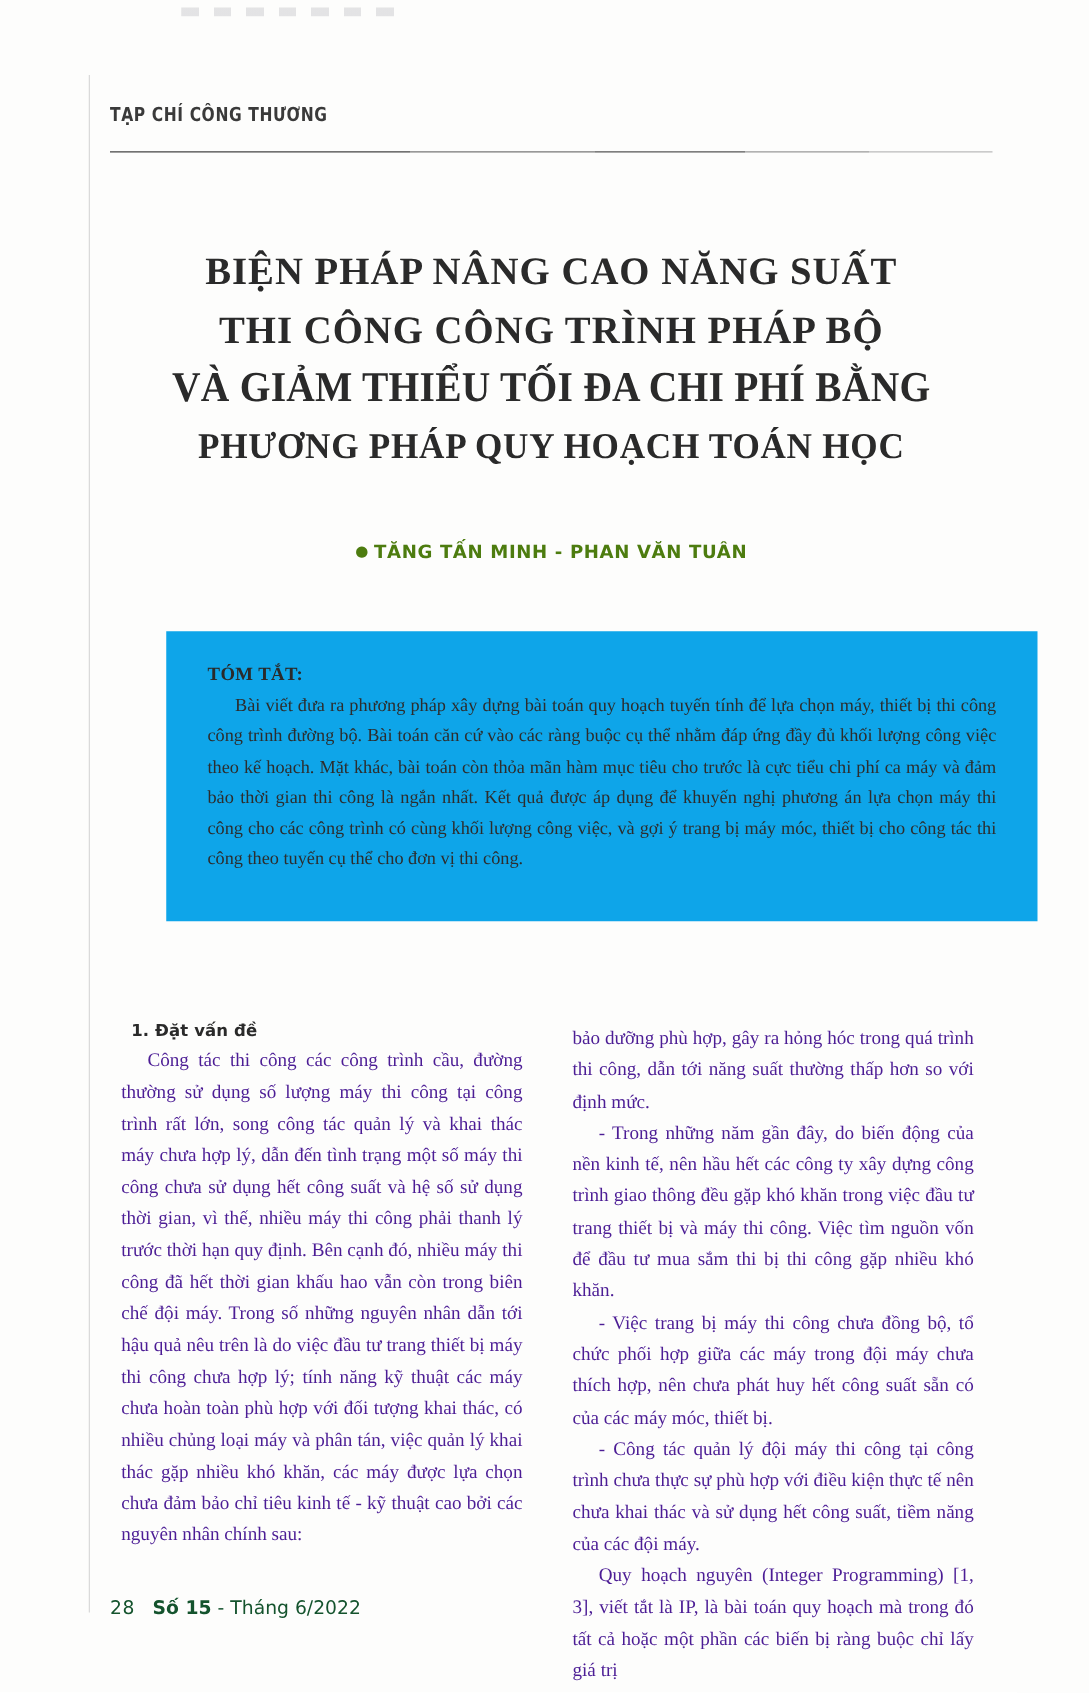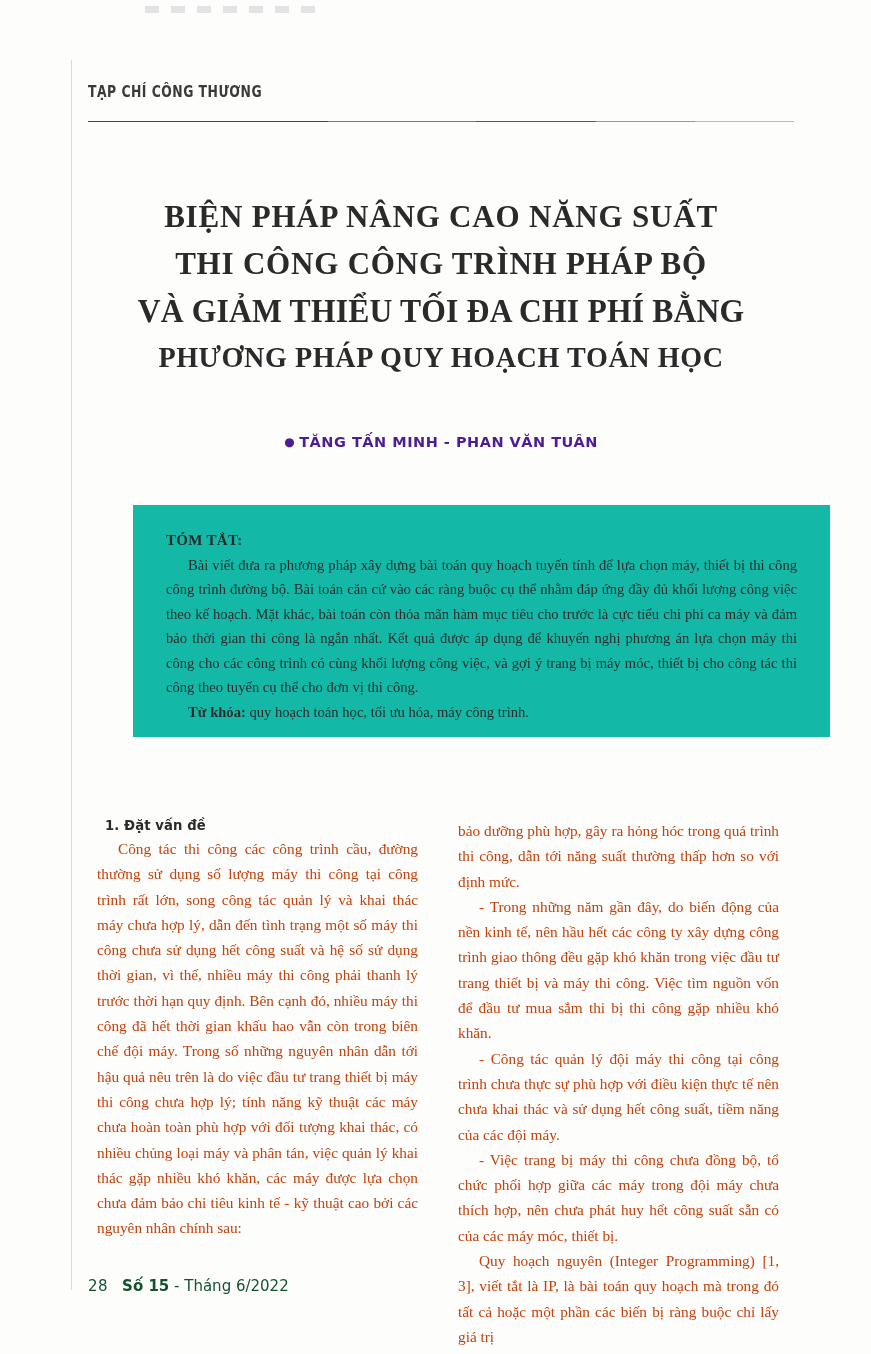--- a/index.html
+++ b/index.html
@@ -118,37 +118,37 @@
   .authors {
     position: absolute;
     top: 434px;
     left: 88px;
     width: 706px;
     text-align: center;
     font-family: "DejaVu Sans", sans-serif;
     font-weight: 600;
     font-size: 14.5px;
     letter-spacing: 0.5px;
-    color: #4c1d95;
+    color: #4d7c0f;
     white-space: nowrap;
   }
   .authors .bullet {
     font-size: 12px;
     vertical-align: 1.5px;
     margin-right: 4px;
   }
 
   
   .abstract-box {
     position: absolute;
     top: 505px;
     left: 133px;
     width: 697px;
     height: 232px;
-    background: #14b8a6;
+    background: #0ea5e9;
   }
   .abstract-inner {
     padding: 27px 33px 0 33px;
   }
   .abstract-heading {
     font-family: "Liberation Serif", serif;
     font-weight: 700;
     font-size: 15px;
     letter-spacing: 0.3px;
     color: #2a2a2a;
@@ -190,21 +190,21 @@
     color: #2a2a2a;
     margin: 0 0 3px 8px;
     letter-spacing: 0.1px;
   }
   .para {
     font-family: "Liberation Serif", serif;
     font-size: 15.3px;
     line-height: 25.3px;
     text-align: justify;
     text-indent: 21px;
-    color: #c2410c;
+    color: #4c1d95;
     margin: 0;
     -webkit-hyphens: none;
     hyphens: none;
   }
 
   
   .footer {
     position: absolute;
     top: 1277px;
     left: 88px;
@@ -236,34 +236,33 @@
   </div>
 
   <div class="authors">
     <span class="bullet">●</span><span>TĂNG TẤN MINH - PHAN VĂN TUÂN</span>
   </div>
 
   <div class="abstract-box">
     <div class="abstract-inner">
       <div class="abstract-heading">TÓM TẮT:</div>
       <div class="abstract-body">Bài viết đưa ra phương pháp xây dựng bài toán quy hoạch tuyến tính để lựa chọn máy, thiết bị thi công công trình đường bộ. Bài toán căn cứ vào các ràng buộc cụ thể nhằm đáp ứng đầy đủ khối lượng công việc theo kế hoạch. Mặt khác, bài toán còn thỏa mãn hàm mục tiêu cho trước là cực tiểu chi phí ca máy và đảm bảo thời gian thi công là ngắn nhất. Kết quả được áp dụng để khuyến nghị phương án lựa chọn máy thi công cho các công trình có cùng khối lượng công việc, và gợi ý trang bị máy móc, thiết bị cho công tác thi công theo tuyến cụ thể cho đơn vị thi công.</div>
-      <div class="abstract-keywords"><b>Từ khóa:</b> <span>quy hoạch toán học, tối ưu hóa, máy công trình.</span></div>
     </div>
   </div>
 
   <div class="columns">
     <div class="col">
       <div class="section-heading">1. Đặt vấn đề</div>
       <p class="para">Công tác thi công các công trình cầu, đường thường sử dụng số lượng máy thi công tại công trình rất lớn, song công tác quản lý và khai thác máy chưa hợp lý, dẫn đến tình trạng một số máy thi công chưa sử dụng hết công suất và hệ số sử dụng thời gian, vì thế, nhiều máy thi công phải thanh lý trước thời hạn quy định. Bên cạnh đó, nhiều máy thi công đã hết thời gian khấu hao vẫn còn trong biên chế đội máy. Trong số những nguyên nhân dẫn tới hậu quả nêu trên là do việc đầu tư trang thiết bị máy thi công chưa hợp lý; tính năng kỹ thuật các máy chưa hoàn toàn phù hợp với đối tượng khai thác, có nhiều chủng loại máy và phân tán, việc quản lý khai thác gặp nhiều khó khăn, các máy được lựa chọn chưa đảm bảo chỉ tiêu kinh tế - kỹ thuật cao bởi các nguyên nhân chính sau:</p>
     </div>
     <div class="col">
       <p class="para" style="text-indent:0">bảo dưỡng phù hợp, gây ra hỏng hóc trong quá trình thi công, dẫn tới năng suất thường thấp hơn so với định mức.</p>
       <p class="para">- Trong những năm gần đây, do biến động của nền kinh tế, nên hầu hết các công ty xây dựng công trình giao thông đều gặp khó khăn trong việc đầu tư trang thiết bị và máy thi công. Việc tìm nguồn vốn để đầu tư mua sắm thi bị thi công gặp nhiều khó khăn.</p>
+      <p class="para">- Việc trang bị máy thi công chưa đồng bộ, tổ chức phối hợp giữa các máy trong đội máy chưa thích hợp, nên chưa phát huy hết công suất sẵn có của các máy móc, thiết bị.</p>
       <p class="para">- Công tác quản lý đội máy thi công tại công trình chưa thực sự phù hợp với điều kiện thực tế nên chưa khai thác và sử dụng hết công suất, tiềm năng của các đội máy.</p>
-      <p class="para">- Việc trang bị máy thi công chưa đồng bộ, tổ chức phối hợp giữa các máy trong đội máy chưa thích hợp, nên chưa phát huy hết công suất sẵn có của các máy móc, thiết bị.</p>
       <p class="para">Quy hoạch nguyên (Integer Programming) [1, 3], viết tắt là IP, là bài toán quy hoạch mà trong đó tất cả hoặc một phần các biến bị ràng buộc chỉ lấy giá trị</p>
     </div>
   </div>
 
   <div class="footer">
     <span class="pagenum">28</span><span class="issue">Số 15</span><span class="issue-rest"> - Tháng 6/2022</span>
   </div>
 
 </div>
 

